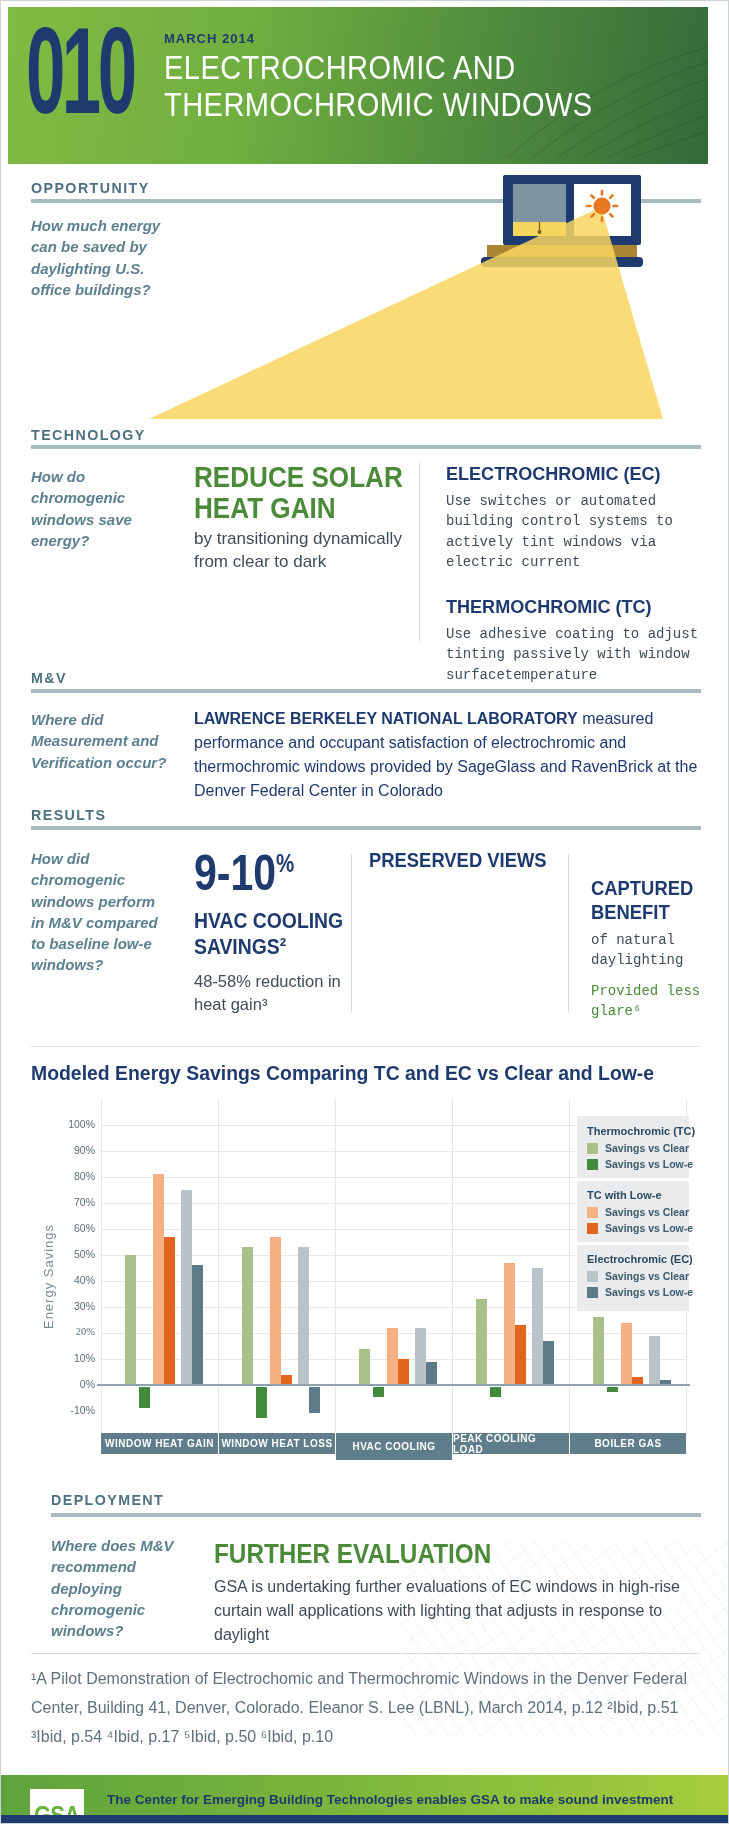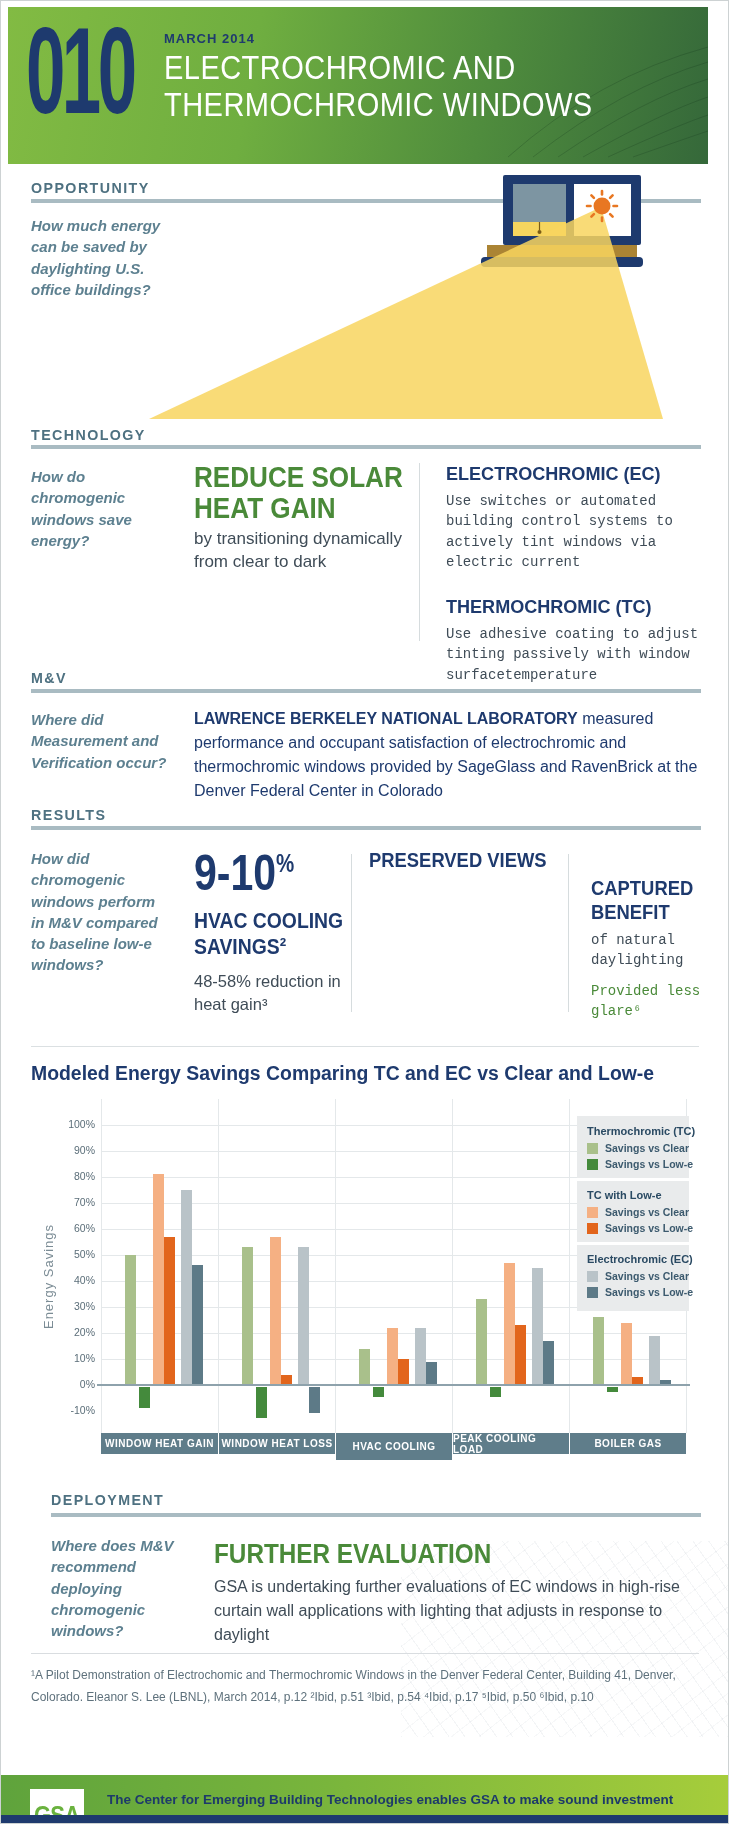--- a/index.html
+++ b/index.html
@@ -53,21 +53,21 @@
   .legend-group-title{font-size:11px;font-weight:bold;color:#2a4a63;margin-bottom:5px;white-space:nowrap;}
   .legend-row{display:flex;align-items:center;margin:4px 0;}
   .legend-swatch{width:11px;height:11px;margin-right:7px;flex:none;}
   .legend-label{font-size:10.5px;font-weight:bold;color:#3c5a6e;white-space:nowrap;}
   .legend-sep{height:3px;background:#fff;margin:8px -10px;}
   .ylabel{position:absolute;width:210px;text-align:center;color:#7b8c95;font-size:13px;
           transform:rotate(-90deg);letter-spacing:1px;}
   
   .dep-title{font-size:27px;font-weight:bold;transform:scaleX(0.9);transform-origin:left top;white-space:nowrap;}
   .dep-body{font-size:16px;line-height:1.5;}
-  .footnote{font-size:12px;color:#5e717c;line-height:1.8;}
+  .footnote{font-size:16px;color:#5e717c;line-height:1.8;}
   .texture{background:
      repeating-linear-gradient(55deg, rgba(90,110,130,0.07) 0 1px, transparent 1px 13px),
      repeating-linear-gradient(-38deg, rgba(90,110,130,0.05) 0 1px, transparent 1px 17px);}
   .footer-bar{position:absolute;left:0;right:0;top:1736px;height:74px;
               background:linear-gradient(90deg,#5fa33c 0%,#79b53c 45%,#a6cd3b 100%);margin-top:38px;}
   .gsa-box{position:absolute;left:29px;top:14px;width:54px;height:52px;background:#fff;
            display:flex;align-items:center;justify-content:center;}
   .gsa-text{color:#6ab23e;font-size:26px;font-weight:bold;letter-spacing:-1px;transform:scaleX(0.85);}
   .footer-text{position:absolute;left:106px;top:15px;width:592px;color:#1d3a6a;
                font-size:13.5px;font-weight:bold;line-height:1.55;}
@@ -198,21 +198,21 @@
         <div class="hgrid" style="left: 100px; width: 585px; top: 92px;"></div>
         <div class="hgrid" style="left: 100px; width: 585px; top: 66px;"></div>
         <div class="tick-label" style="left: 52px; top: 59px;">100%</div>
         <div class="tick-label" style="left: 52px; top: 85px;">90%</div>
         <div class="tick-label" style="left: 52px; top: 111px;">80%</div>
         <div class="tick-label" style="left: 52px; top: 137px;">70%</div>
         <div class="tick-label" style="left: 52px; top: 163px;">60%</div>
         <div class="tick-label" style="left: 52px; top: 189px;">50%</div>
         <div class="tick-label" style="left: 52px; top: 215px;">40%</div>
         <div class="tick-label" style="left: 52px; top: 241px;">30%</div>
-        <div class="tick-label" style="left: 52px; top: 267px;">20%</div>
+        <div class="tick-label" style="left: 52px; top: 267px; font-family: Liberation Serif, serif;">20%</div>
         <div class="tick-label" style="left: 52px; top: 293px;">10%</div>
         <div class="tick-label" style="left: 52px; top: 319px;">0%</div>
         <div class="tick-label" style="left: 52px; top: 345px;">-10%</div>
         <div class="bar" title="Thermochromic (TC) Savings vs Clear: 50%" style="left: 124px; width: 11px; top: 196px; height: 130px; background: rgb(169, 192, 139);"></div>
         <div class="bar" title="Thermochromic (TC) Savings vs Low-e: -8%" style="left: 138px; width: 11px; top: 328px; height: 20.8px; background: rgb(68, 138, 60);"></div>
         <div class="bar" title="TC with Low-e Savings vs Clear: 81%" style="left: 152px; width: 11px; top: 115.4px; height: 210.6px; background: rgb(245, 176, 131);"></div>
         <div class="bar" title="TC with Low-e Savings vs Low-e: 57%" style="left: 163px; width: 11px; top: 177.8px; height: 148.2px; background: rgb(226, 101, 28);"></div>
         <div class="bar" title="Electrochromic (EC) Savings vs Clear: 75%" style="left: 180px; width: 11px; top: 131px; height: 195px; background: rgb(185, 195, 200);"></div>
         <div class="bar" title="Electrochromic (EC) Savings vs Low-e: 46%" style="left: 191px; width: 11px; top: 206.4px; height: 119.6px; background: rgb(93, 122, 135);"></div>
         <div class="bar" title="Thermochromic (TC) Savings vs Clear: 53%" style="left: 241px; width: 11px; top: 188.2px; height: 137.8px; background: rgb(169, 192, 139);"></div>

